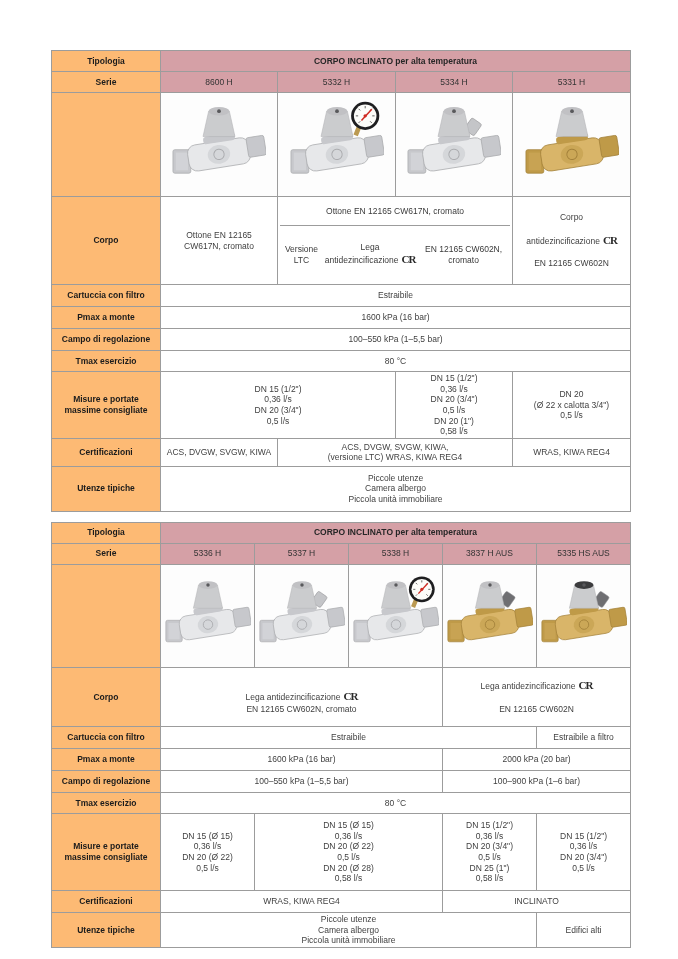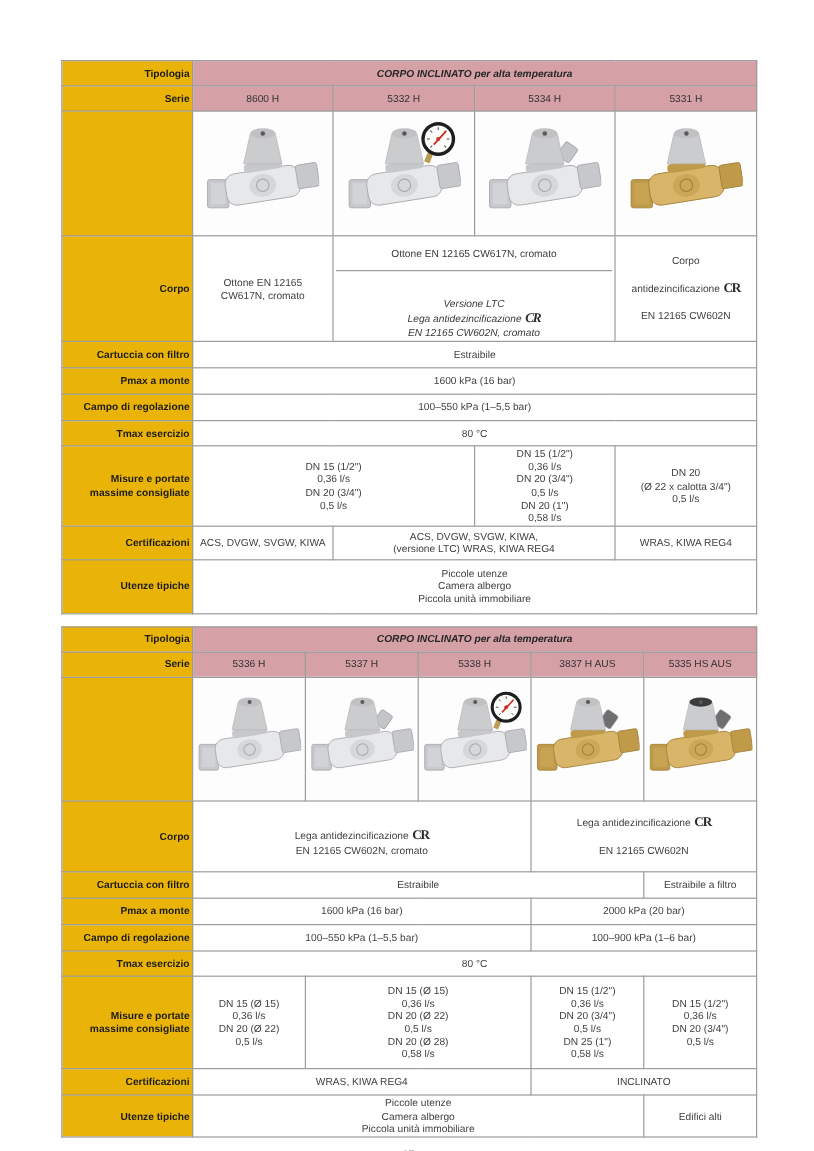--- a/index.html
+++ b/index.html
@@ -9,34 +9,34 @@
     color:#3a3a3a;-webkit-font-smoothing:antialiased;
   }
   .page{position:absolute;inset:0;background:#fff;}
   .tblwrap{margin-left:51px;width:579px;}
   table.spec{
     border-collapse:collapse;table-layout:fixed;width:579px;
     font-size:8.5px;line-height:1.25;
   }
   table.spec td{border:1px solid #9c9c9c;vertical-align:middle;padding:1px 2px;}
   td.lbl{
-    text-align:right;padding-left:6px;padding-right:4px;
-    font-weight:bold;color:#1c1c1c;background:#eab308;
+    text-align:center;padding-left:6px;padding-right:4px;
+    font-weight:bold;color:#1c1c1c;background:#fdba74;
   }
   td.c{text-align:center;white-space:pre-line;color:#3f3f3f;}
   td.pink{background:#d5a0a6;text-align:center;color:#333;}
-  td.hdr{font-weight:bold;color:#262626;font-style:italic;}
+  td.hdr{font-weight:bold;color:#262626;}
   td.p0{padding:0;}
   .sub1{
     height:27px;border-bottom:1px solid #9c9c9c;
     display:flex;align-items:center;justify-content:center;text-align:center;
   }
   .sub2{
-    height:57px;display:flex;flex-direction:column;
-    align-items:center;justify-content:flex-end;text-align:center;font-style:italic;
+    height:57px;display:flex;flex-direction:row;
+    align-items:center;justify-content:flex-end;text-align:center;
   }
   .cr{
     font-family:"Liberation Serif", serif;font-weight:bold;
     font-size:11px;letter-spacing:-1px;margin-left:3px;color:#2a2a2a;
   }
   td.imgcell{padding:2px;text-align:center;background:#fdfdfd;}
   svg.valve{display:inline-block;vertical-align:middle;
     --m1:#e7e8ea;--m2:#c7c8cc;--m3:#aaabae;--cap:#cbccce;--captop:#c1c1c4;--port:#c4c5c8;}
   svg.valve.brass{--m1:#d9b569;--m2:#bf9a48;--m3:#a3813a;}
   svg.valve.darkport{--port:#6f6f72;}

